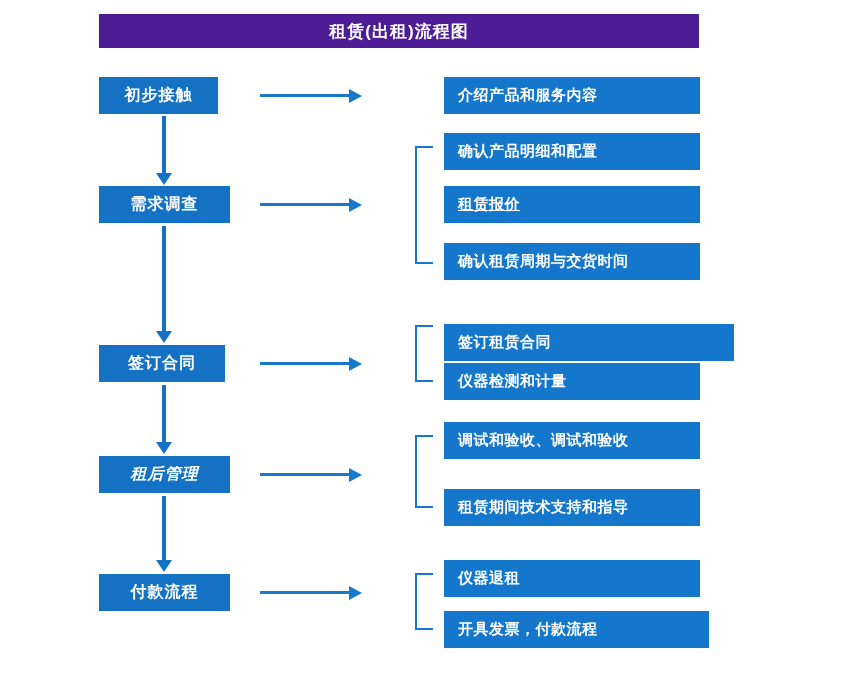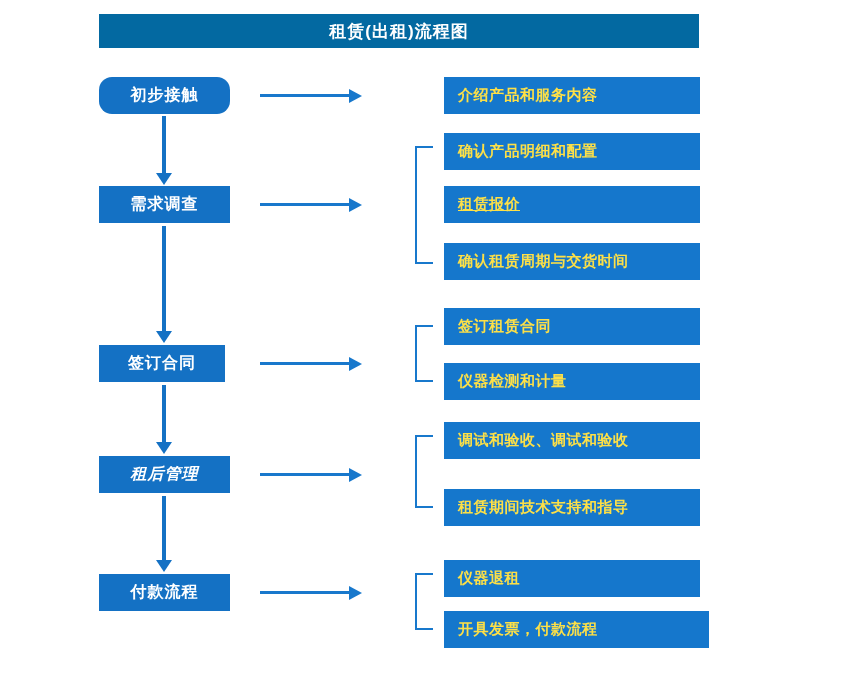--- a/index.html
+++ b/index.html
@@ -16,21 +16,21 @@
     height: 688px;
     background: #ffffff;
     overflow: hidden;
   }
   .title-bar {
     position: absolute;
     left: 99px;
     top: 14px;
     width: 600px;
     height: 34px;
-    background: #0369a1;
+    background: #4c1d95;
     color: #ffffff;
     font-size: 17px;
     font-weight: bold;
     display: flex;
     align-items: center;
     justify-content: center;
     letter-spacing: 1px;
   }
   .stage-box {
     position: absolute;
@@ -39,21 +39,21 @@
     font-size: 16px;
     font-weight: bold;
     display: flex;
     align-items: center;
     justify-content: center;
     letter-spacing: 1px;
   }
   .detail-box {
     position: absolute;
     background: #1577cc;
-    color: #fde047;
+    color: #ffffff;
     font-size: 15px;
     font-weight: bold;
     display: flex;
     align-items: center;
     padding-left: 14px;
     box-sizing: border-box;
     letter-spacing: 0.5px;
   }
   .v-arrow {
     position: absolute;
@@ -96,32 +96,32 @@
     border-bottom: 2px solid #1878cc;
     box-sizing: border-box;
   }
 </style>
 </head>
 <body>
 
 <div id="canvas">
   <div class="title-bar">租赁(出租)流程图</div>
   <div id="stages-layer">
-      <div class="stage-box" style="left: 99px; top: 77px; width: 131px; height: 37px; border-radius: 13px;">初步接触</div>
+      <div class="stage-box" style="left: 99px; top: 77px; width: 119px; height: 37px;">初步接触</div>
       <div class="stage-box" style="left: 99px; top: 186px; width: 131px; height: 37px;">需求调查</div>
       <div class="stage-box" style="left: 99px; top: 345px; width: 126px; height: 37px;">签订合同</div>
       <div class="stage-box" style="left: 99px; top: 456px; width: 131px; height: 37px; font-style: italic;">租后管理</div>
       <div class="stage-box" style="left: 99px; top: 574px; width: 131px; height: 37px;">付款流程</div>
     </div>
   <div id="details-layer">
       <div class="detail-box" style="left: 444px; top: 77px; width: 256px; height: 37px;">介绍产品和服务内容</div>
       <div class="detail-box" style="left: 444px; top: 133px; width: 256px; height: 37px;">确认产品明细和配置</div>
       <div class="detail-box" style="left: 444px; top: 186px; width: 256px; height: 37px; text-decoration: underline;">租赁报价</div>
       <div class="detail-box" style="left: 444px; top: 243px; width: 256px; height: 37px;">确认租赁周期与交货时间</div>
-      <div class="detail-box" style="left: 444px; top: 308px; width: 256px; height: 37px;">签订租赁合同</div>
+      <div class="detail-box" style="left: 444px; top: 324px; width: 290px; height: 37px;">签订租赁合同</div>
       <div class="detail-box" style="left: 444px; top: 363px; width: 256px; height: 37px;">仪器检测和计量</div>
       <div class="detail-box" style="left: 444px; top: 422px; width: 256px; height: 37px;">调试和验收、调试和验收</div>
       <div class="detail-box" style="left: 444px; top: 489px; width: 256px; height: 37px;">租赁期间技术支持和指导</div>
       <div class="detail-box" style="left: 444px; top: 560px; width: 256px; height: 37px;">仪器退租</div>
       <div class="detail-box" style="left: 444px; top: 611px; width: 265px; height: 37px;">开具发票，付款流程</div>
     </div>
   <div id="connectors-layer">
       <div class="v-arrow" style="left: 162px; top: 116px; height: 58px;"></div>
       <div class="v-arrow" style="left: 162px; top: 226px; height: 106px;"></div>
       <div class="v-arrow" style="left: 162px; top: 385px; height: 58px;"></div>

